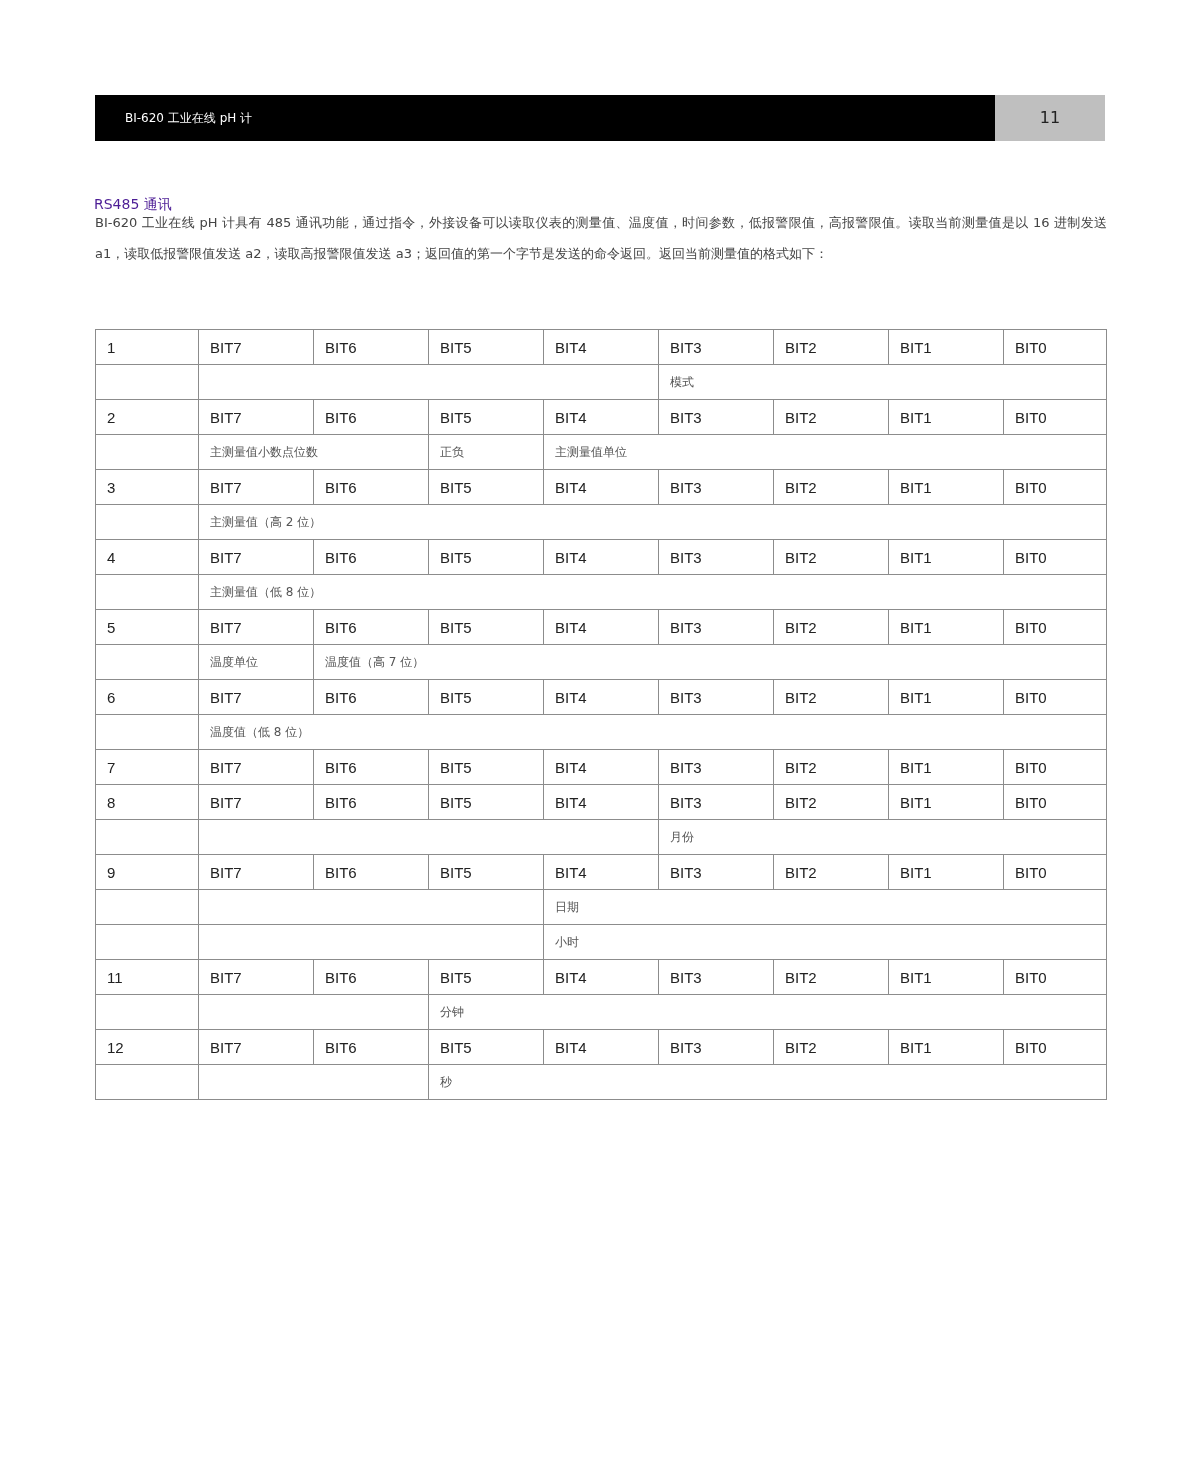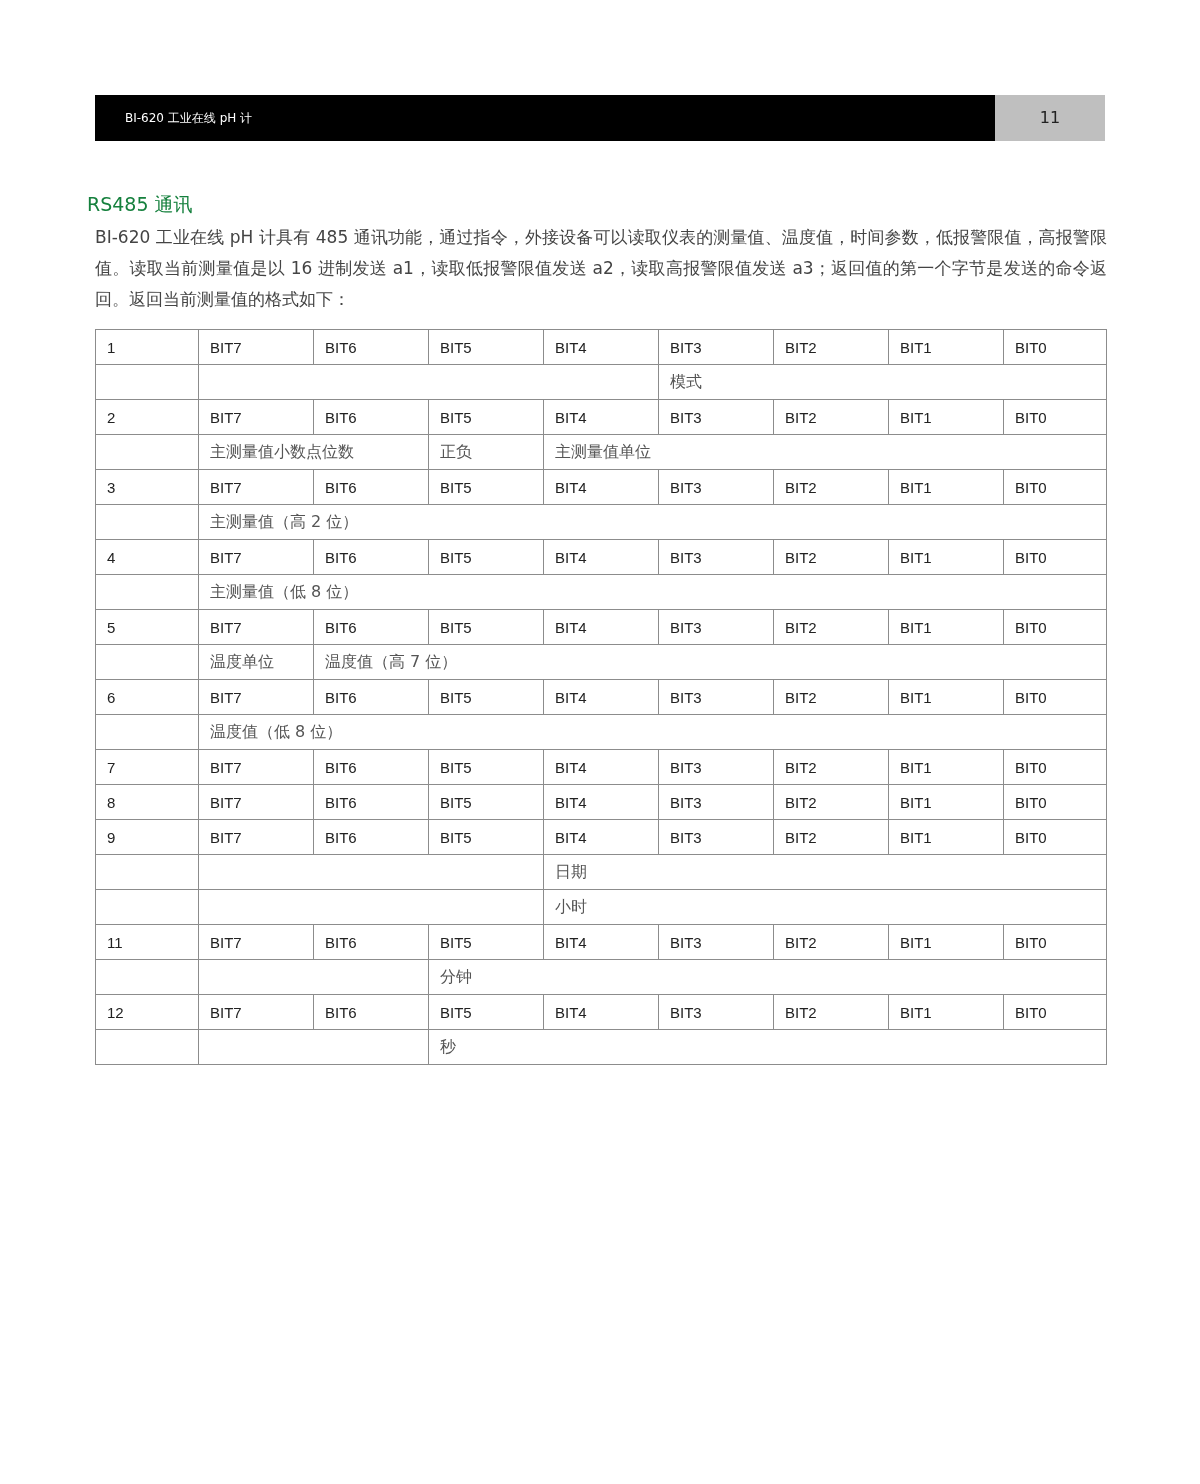--- a/index.html
+++ b/index.html
@@ -1,24 +1,24 @@
 <!DOCTYPE html>
 <html><head>
 <meta charset="utf-8">
 <style>
   html, body { margin: 0; padding: 0; background: #ffffff; }
   body { width: 1200px; height: 1484px; position: relative; font-family: "DejaVu Sans", "Liberation Sans", sans-serif; color: #222; }
   .header-bar { position: absolute; left: 95px; top: 95px; width: 900px; height: 46px; background: #000; color: #fff; font-size: 12px; line-height: 46px; }
   .header-bar .title { position: absolute; left: 30px; top: 0; letter-spacing: 0px; }
   .page-num-box { position: absolute; left: 995px; top: 95px; width: 110px; height: 46px; background: #bfbfbf; color: #222; font-size: 16px; line-height: 46px; text-align: center; }
-  .section-title { position: absolute; left: 87px; top: 190px; font-size: 19px; color: #15803d; line-height: 28px; }
-  .paragraph { position: absolute; left: 95px; top: 222px; width: 1012px; font-size: 17px; line-height: 31px; color: #444; text-align: justify; }
+  .section-title { position: absolute; left: 94px; top: 190px; font-size: 14px; color: #4c1d95; line-height: 28px; }
+  .paragraph { position: absolute; left: 95px; top: 207px; width: 1012px; font-size: 13px; line-height: 31px; color: #444; text-align: justify; }
   table.protocol { position: absolute; left: 95px; top: 329px; border-collapse: collapse; table-layout: fixed; width: 1011px; }
   table.protocol td { border: 1px solid #8c8c8c; height: 34px; padding: 0 0 0 11px; font-size: 15px; color: #222; vertical-align: middle; white-space: nowrap; overflow: hidden; }
-  table.protocol td.desc { color: #555; font-size: 16px; }
+  table.protocol td.desc { color: #555; font-size: 12px; }
   table.protocol tr.bits td { font-family: "Liberation Sans", sans-serif; }
 </style>
 </head>
 <body>
 
 <div class="header-bar">
   <span class="title">BI-620 工业在线 pH 计</span>
 </div>
 <div class="page-num-box">11</div>
 
@@ -147,20 +147,25 @@
         <td>8</td>
         <td>BIT7</td>
         <td>BIT6</td>
         <td>BIT5</td>
         <td>BIT4</td>
         <td>BIT3</td>
         <td>BIT2</td>
         <td>BIT1</td>
         <td>BIT0</td>
       </tr>
+      <tr>
+        <td></td>
+        <td class="desc" colspan="4"></td>
+        <td class="desc" colspan="4">月份</td>
+      </tr>
       <tr class="bits">
         <td>9</td>
         <td>BIT7</td>
         <td>BIT6</td>
         <td>BIT5</td>
         <td>BIT4</td>
         <td>BIT3</td>
         <td>BIT2</td>
         <td>BIT1</td>
         <td>BIT0</td>

